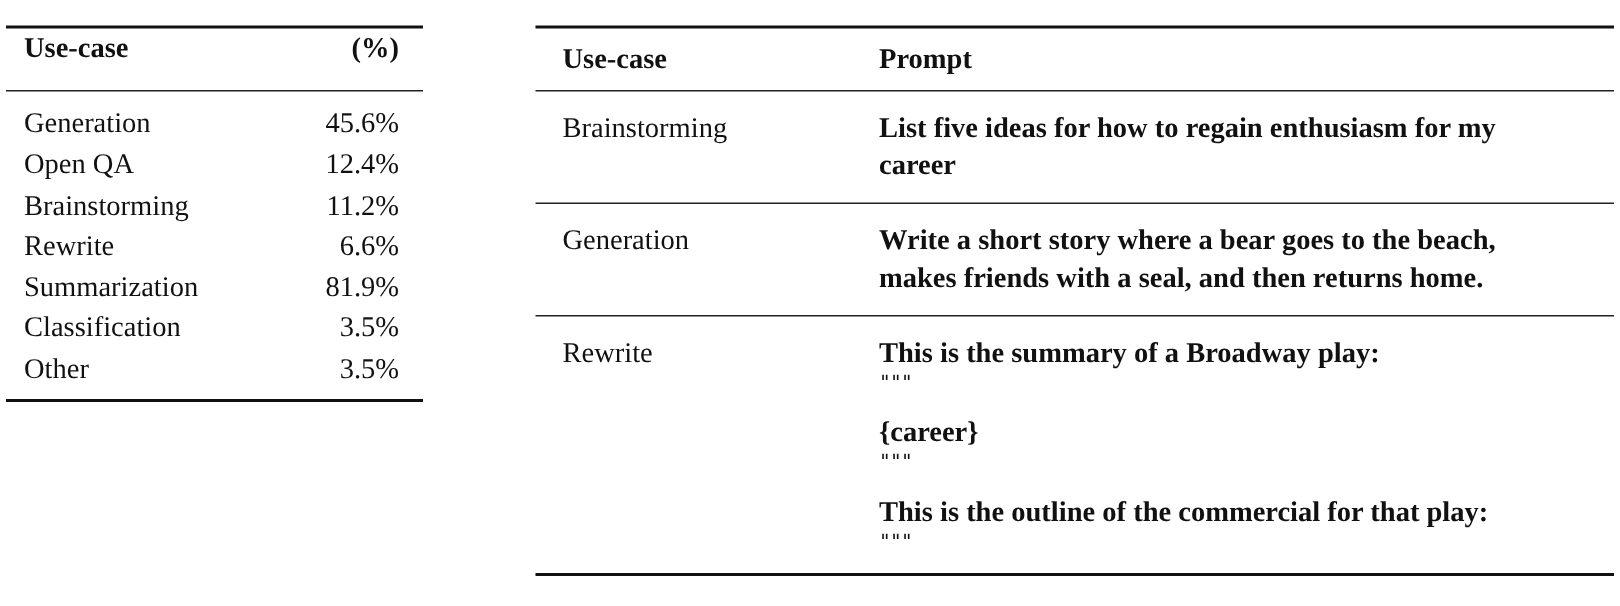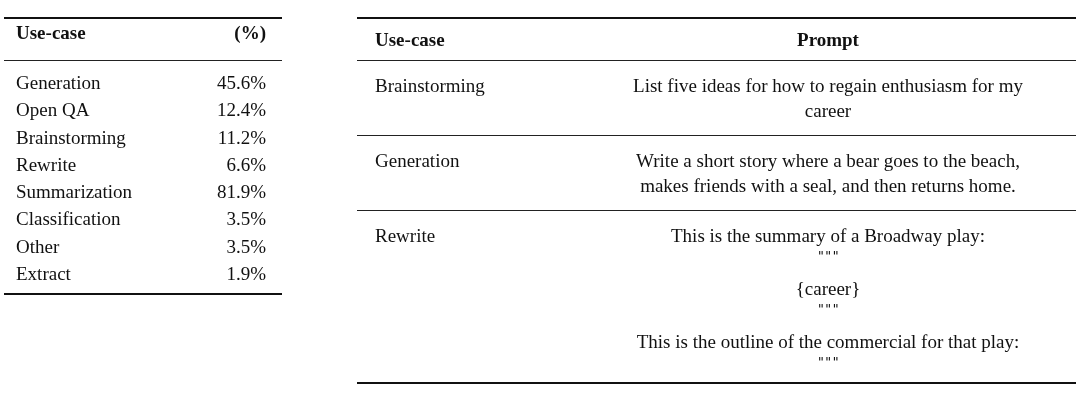--- a/index.html
+++ b/index.html
@@ -92,35 +92,35 @@
   #prompt-table th.p-case,
   #prompt-table td.p-case {
     width: 198px;
     padding-left: 18px;
     text-align: left;
   }
   #prompt-table th.p-prompt,
   #prompt-table td.p-prompt {
     padding-left: 13px;
     padding-right: 6px;
-    text-align: center;
+    text-align: left;
   }
   #prompt-table thead th {
     font-weight: bold;
     height: 41px;
     vertical-align: middle;
   }
   #prompt-table tbody td {
     padding-top: 12px;
     padding-bottom: 12px;
   }
   .sep-cell { padding: 0 !important; height: 0; }
   .sep-cell > div { width: 100%; }
 
-  .prompt-line { display: block; }
+  .prompt-line { display: block; font-weight: bold; }
   .prompt-quote {
     display: block;
     font-family: "DejaVu Sans Mono", "Liberation Mono", monospace;
     font-size: 13px;
     line-height: 13px;
     letter-spacing: -0.5px;
     margin-top: 1px;
     margin-bottom: 2px;
   }
   .prompt-gap { display: block; height: 12px; }
@@ -161,24 +161,20 @@
           <td class="c-name">Summarization</td>
           <td class="c-pct">81.9%</td>
         </tr>
         <tr>
           <td class="c-name">Classification</td>
           <td class="c-pct">3.5%</td>
         </tr>
         <tr>
           <td class="c-name">Other</td>
           <td class="c-pct">3.5%</td>
-        </tr>
-        <tr>
-          <td class="c-name">Extract</td>
-          <td class="c-pct">1.9%</td>
         </tr>
       </tbody>
   </table>
   <div class="rule-thick lt-rule-bot"></div>
 </div>
 
 <div id="prompt-table">
   <div class="rule-thick"></div>
   <table>
     <thead>

